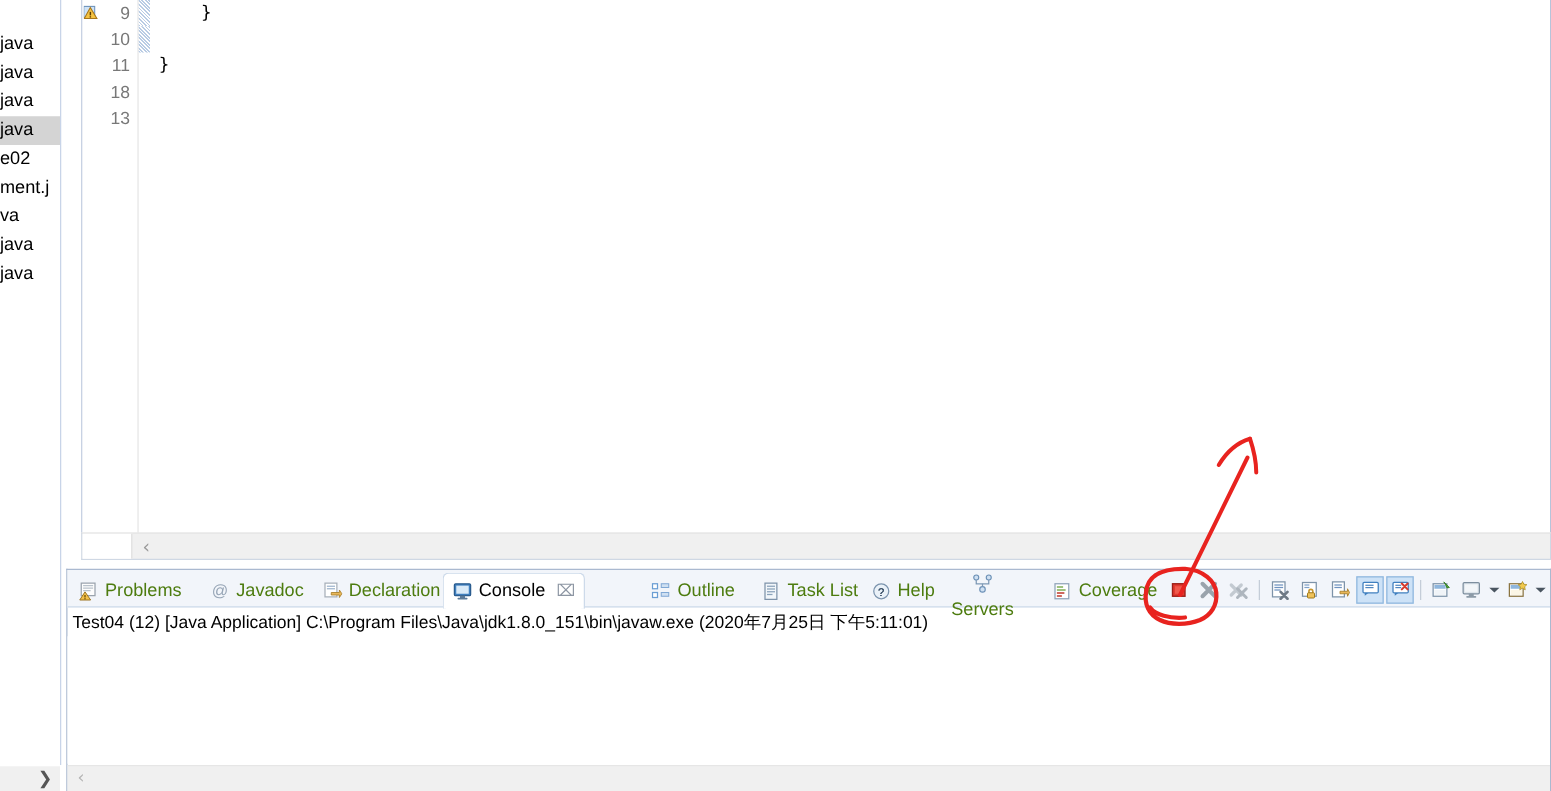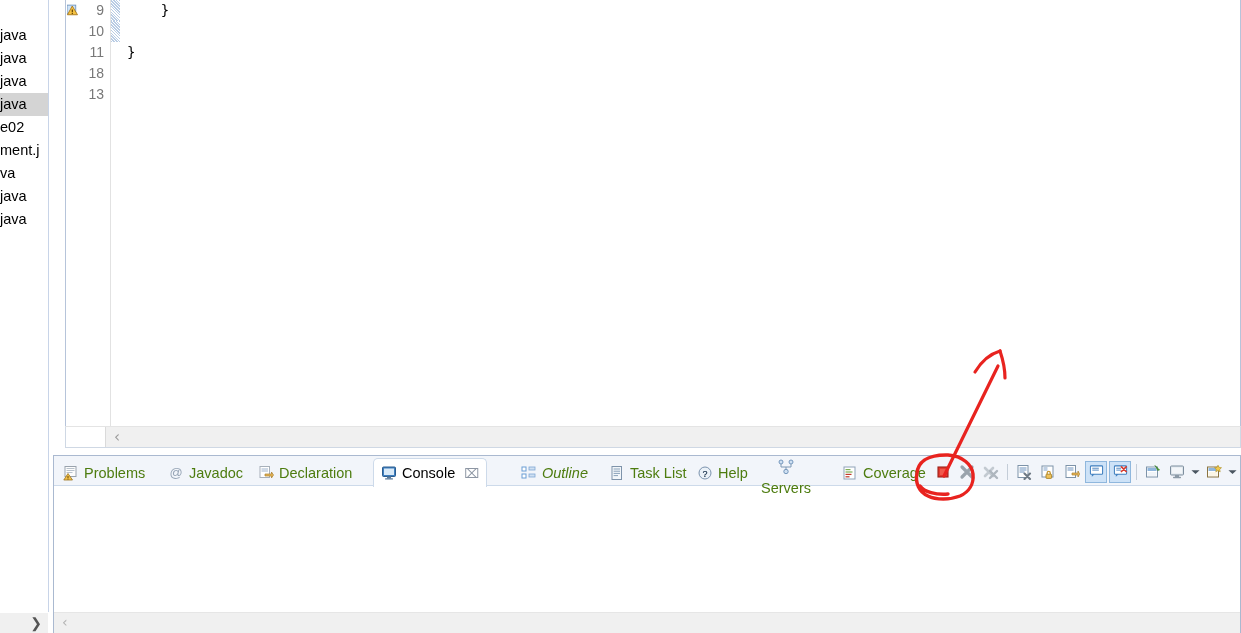--- a/index.html
+++ b/index.html
@@ -378,32 +378,32 @@
       <div class="vtab" style="left:197px;">
         <svg class="tabicon" viewBox="0 0 16 16">
           <rect x="2" y="1.5" width="9.5" height="11" fill="#ffffff" stroke="#a7b0ba" stroke-width="1"></rect>
           <rect x="3.5" y="3.5" width="6.5" height="1" fill="#9fb4cd"></rect>
             <rect x="3.5" y="5.5" width="6.5" height="1" fill="#9fb4cd"></rect>
           <path d="M7 9 L13.5 9 L13.5 7 L15.5 10 L13.5 13 L13.5 11 L7 11 Z" fill="#e8b75a" stroke="#a9802b" stroke-width="0.7"></path>
         </svg>
         <span>Declaration</span>
       </div>
 
-      <div class="vtab active" style="left:300px;margin-left:19px;">
+      <div class="vtab active" style="left:300px;">
         <svg class="tabicon" viewBox="0 0 16 16">
           <rect x="1.5" y="2" width="13" height="9.5" rx="1" fill="#3f7fbf" stroke="#2a5c8f" stroke-width="1"></rect>
           <rect x="3" y="3.5" width="10" height="6.5" fill="#d9eaf8"></rect>
           <rect x="6" y="11.5" width="4" height="2" fill="#5b7a99"></rect>
           <rect x="4" y="13.2" width="8" height="1.4" rx="0.6" fill="#5b7a99"></rect>
         </svg>
         <span>Console</span>
         <span class="closex">⌧</span>
       </div>
 
-      <div class="vtab" style="left:460px;font-style:italic;">
+      <div class="vtab" style="left:460px;">
         <svg class="tabicon" viewBox="0 0 16 16">
           <rect x="1" y="2" width="4" height="4" fill="#ffffff" stroke="#6a9ed4" stroke-width="1"></rect>
           <rect x="8" y="2" width="6" height="3" fill="#cfe0f2" stroke="#7fa7d4" stroke-width="0.8"></rect>
           <rect x="1" y="9" width="4" height="4" fill="#ffffff" stroke="#6a9ed4" stroke-width="1"></rect>
           <rect x="8" y="9" width="6" height="3" fill="#cfe0f2" stroke="#7fa7d4" stroke-width="0.8"></rect>
         </svg>
         <span>Outline</span>
       </div>
 
       <div class="vtab" style="left:548px;">
@@ -557,20 +557,21 @@
 
         <div class="tdrop">
           <svg width="9" height="6" viewBox="0 0 10 6">
             <path d="M0.5 1 L5 5.3 L9.5 1 Z" fill="#4a5560"></path>
           </svg>
         </div>
 
       </div>
     </div>
 
+    <div id="console-head">Test04 (12) [Java Application] C:\Program Files\Java\jdk1.8.0_151\bin\javaw.exe (2020年7月25日 下午5:11:01)</div>
 
     <div id="console-body"></div>
 
     <div id="console-hscroll">
       <span class="arrow">‹</span>
     </div>
   </div>
 
 
   <svg id="annotation" viewBox="0 0 1241 633">

